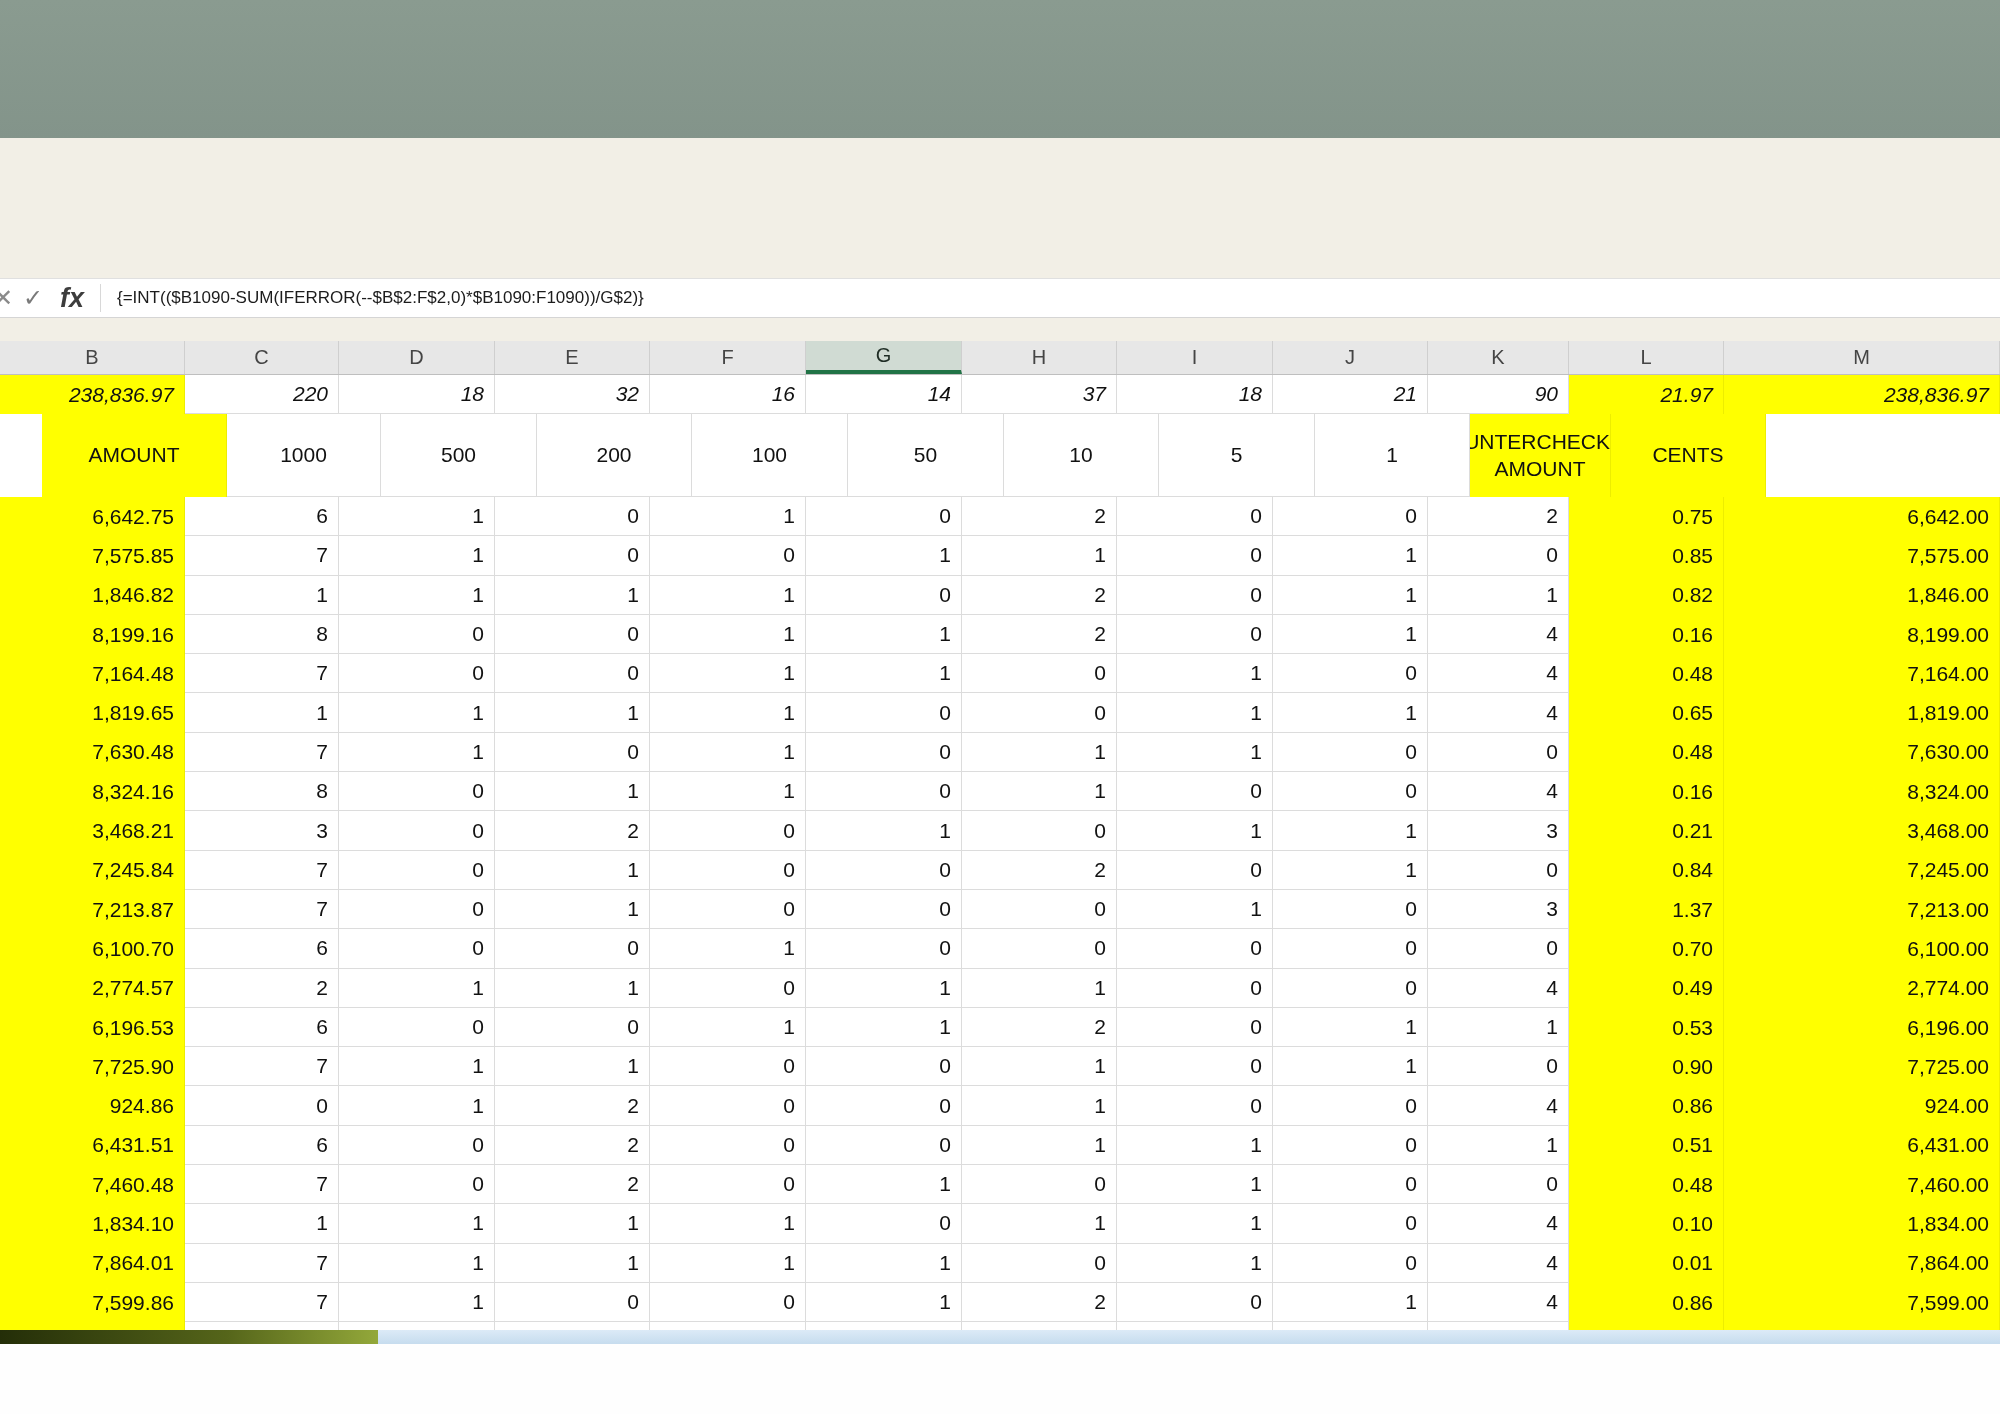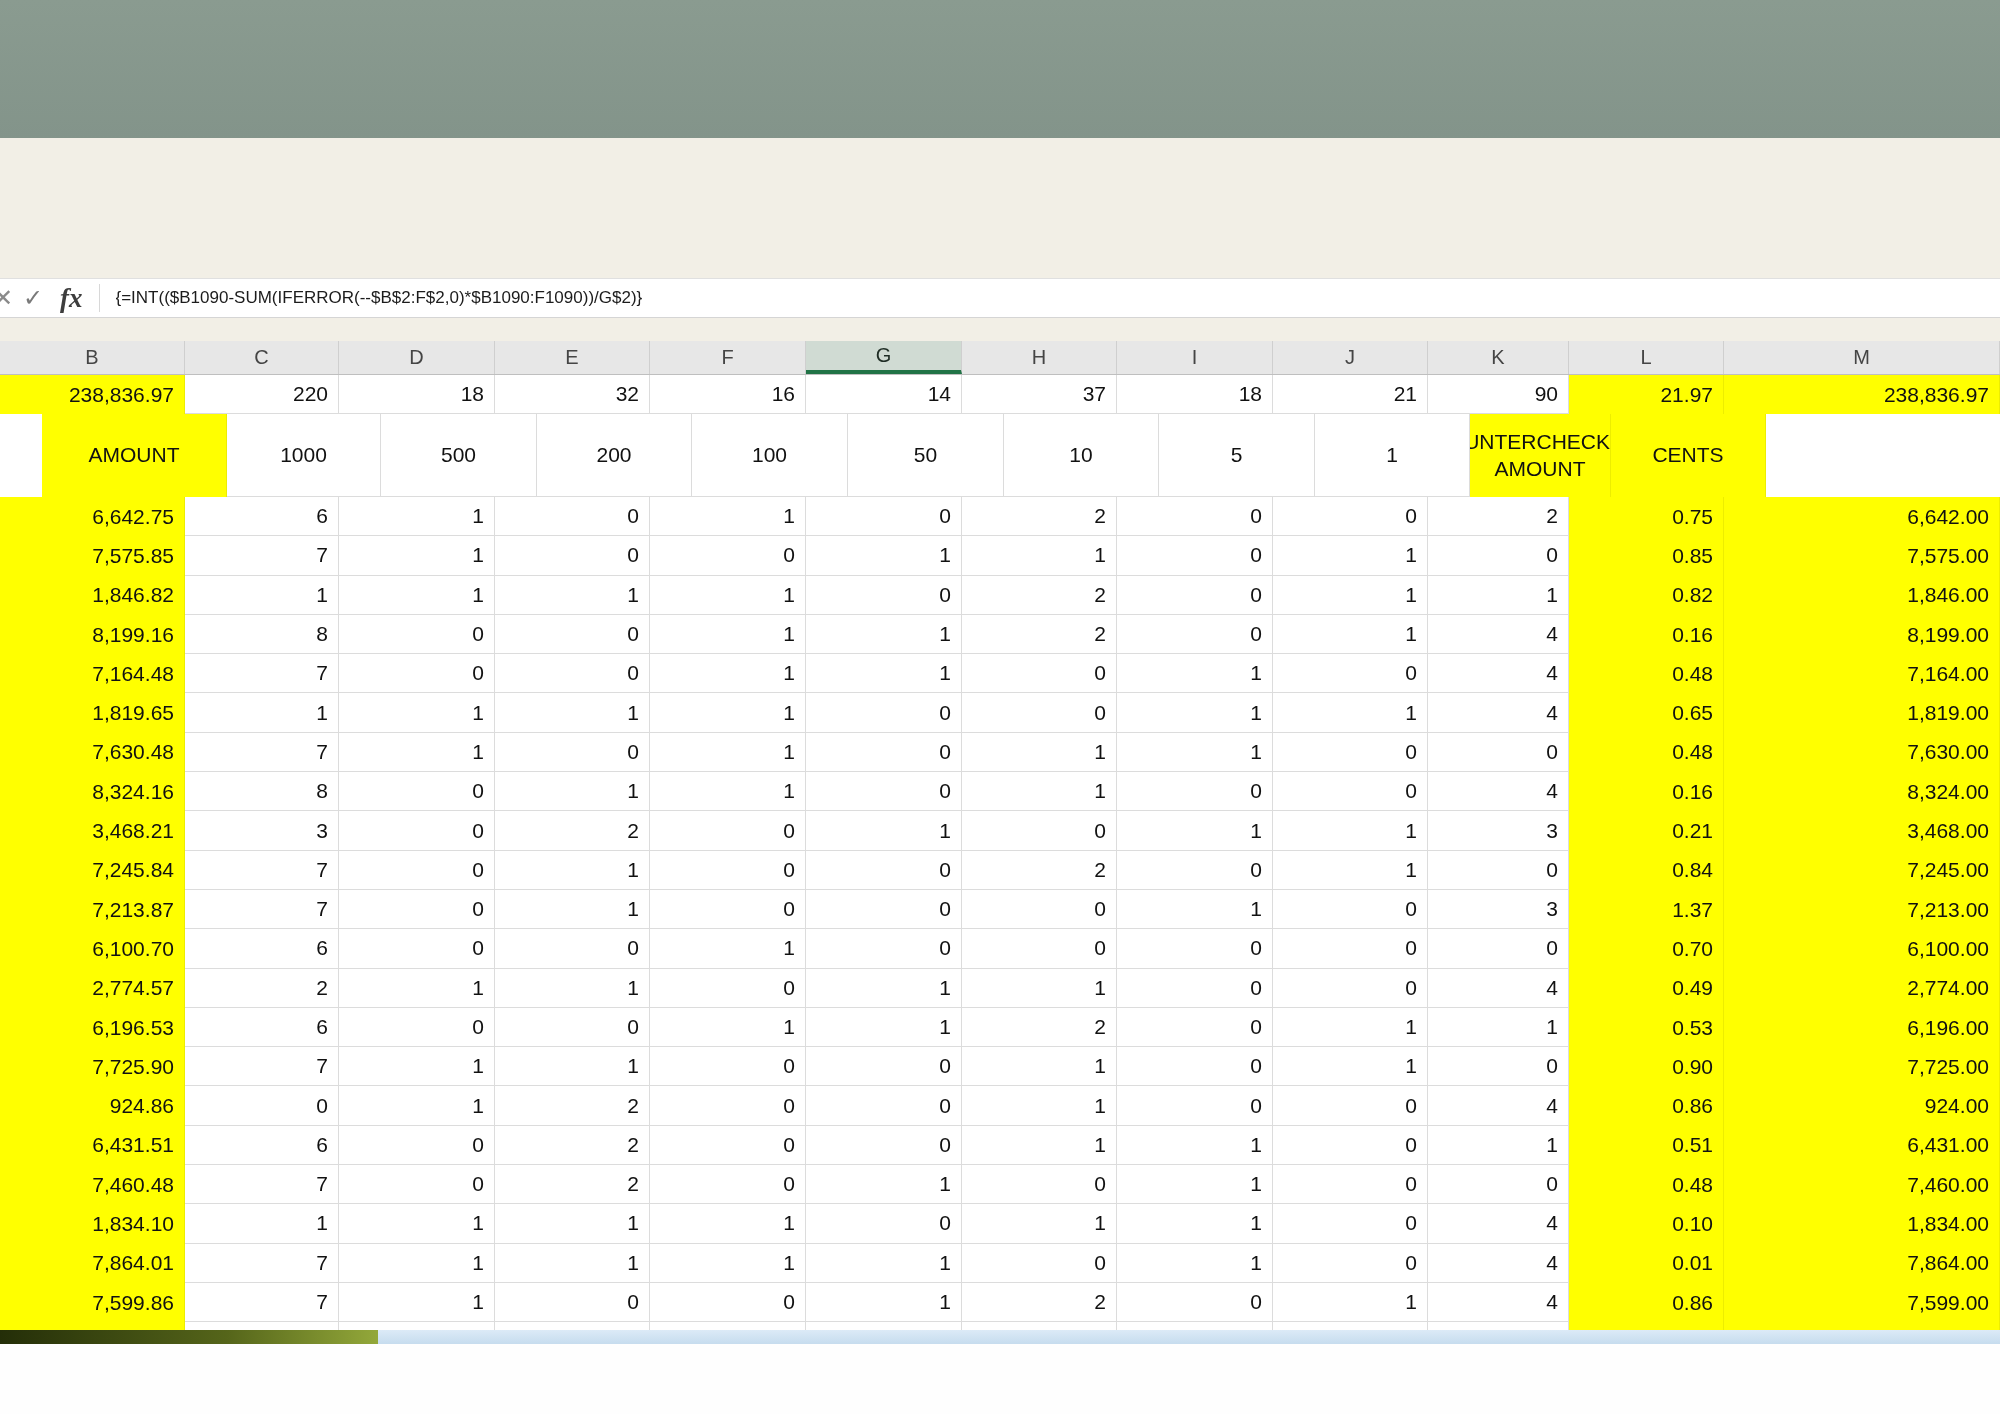--- a/index.html
+++ b/index.html
@@ -12,40 +12,40 @@
               background:linear-gradient(180deg,#8a9b90,#83948a); }
   .cream    { position:absolute; top:138px; left:0; width:2000px; height:203px;
               background:#f2efe6; }
 
   
   .formula-bar { position:absolute; top:278px; left:0; width:2000px; height:40px;
                  background:#ffffff; border-top:1px solid #e0e0e0; border-bottom:1px solid #d5d5d5;
                  display:flex; align-items:center; overflow:hidden; }
   .fb-x     { color:#8a8a8a; font-size:24px; margin-left:-10px; width:26px; text-align:center; }
   .fb-check { color:#7a7a7a; font-size:24px; width:34px; text-align:center; }
-  .fb-fx    { font-family:Liberation Serif, serif; font-style:italic; font-weight:bold;
+  .fb-fx    { font-family:Liberation Sans, sans-serif; font-style:italic; font-weight:bold;
               font-size:27px; color:#3d3d3d; margin:0 16px 0 10px; }
   .fb-divider { width:1px; height:28px; background:#d8d8d8; margin-right:16px; }
   .fb-input { font-size:17px; color:#1c1c1c; white-space:nowrap; overflow:hidden; flex:1; }
 
   
   .sheet { position:absolute; top:341px; left:0; width:2000px; height:989px;
            overflow:hidden; background:#ffffff; }
   .col-headers, .grid-row {
     display:grid;
     grid-template-columns:185px 154px 156px 155px 156px 156px 155px 156px 155px 141px 155px 276px;
   }
   .col-headers { height:34px; background:#e7e7e7; border-bottom:1px solid #bfbfbf; }
   .col-head { display:flex; align-items:center; justify-content:center;
               font-size:20px; color:#454545; border-right:1px solid #cfcfcf;
               background:#e7e7e7; }
   .col-head.selected { background:#d0dbd3; color:#1f2d25;
                        border-bottom:4px solid #217346; }
 
-  .grid-row.totals { height:39px; }
+  .grid-row.totals { height:39px;font-style:italic; }
   .grid-row.denoms { height:83px;margin-left:42px; }
   .grid-row.data   { height:39.3px; }
 
   .cell { display:flex; align-items:center; justify-content:flex-end;
           padding:0 10px; font-size:21px; color:#111; background:#ffffff;
           border-right:1px solid #dcdcdc; border-bottom:1px solid #dcdcdc;
           white-space:nowrap; overflow:hidden; }
   .cell.center { justify-content:center; text-align:center;
                  white-space:normal; line-height:1.25; }
   .cell.yellow { background:#ffff00; border-right:1px solid rgba(0,0,0,0.07);

